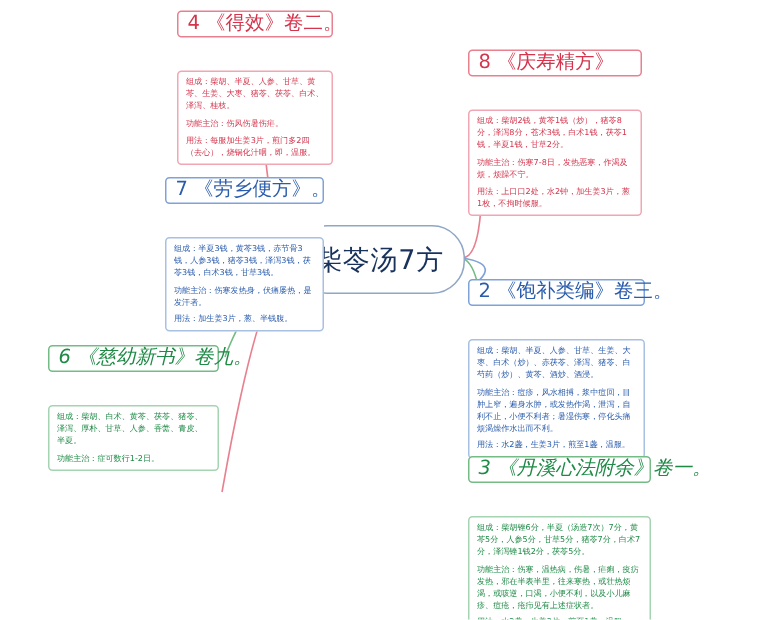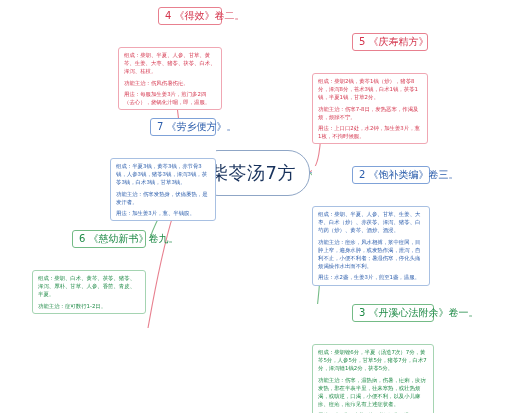--- a/index.html
+++ b/index.html
@@ -16,43 +16,42 @@
   .node{
     position:absolute;
     box-sizing:border-box;
     border-radius:3px;
     background:#ffffff;
   }
   .title{
     border:1px solid #cfd6e4;
     border-radius:3px;
     padding:3px 6px;
-    font-size:10px;
+    font-size:13px;
     line-height:10px;
     white-space:nowrap;
-    margin-left:40px;
   }
   .body{
     border:1px solid #cfd6e4;
     border-radius:3px;
     padding:3px 5px;
     font-size:5.4px;
     line-height:8.2px;
     color:#333;
     background:#fff;
   }
   .body p{margin:0 0 3px 0;}
   .body p:last-child{margin-bottom:0;}
 
   
   .red   .title{border-color:#e8808f;color:#d4354d;}
   .red   .body{border-color:#f0a7b3;color:#d4354d;}
   .blue  .title{border-color:#7fa2d8;color:#2a5cab;}
   .blue  .body{border-color:#a8c0e2;color:#2a5cab;}
-  .green .title{border-color:#74bb86;color:#1e8a46;}
+  .green .title{border-color:#74bb86;color:#1e8a46;font-style:italic;}
   .green .body{border-color:#a5d4b2;color:#1e8a46;}
 
   
   #center{
     position:absolute;
     left:196px;top:150px;width:112px;height:44px;
     border:1.4px solid #8fa6c6;
     border-radius:22px;
     background:#ffffff;
     display:flex;align-items:center;justify-content:center;
@@ -85,38 +84,38 @@
   <div class="node red" style="left:118px;top:7px;width:104px;">
     <div class="title">4 《得效》卷二。</div>
     <div class="body" style="margin-top:22px;">
       <p>组成：柴胡、半夏、人参、甘草、黄芩、生姜、大枣、猪苓、茯苓、白术、泽泻、桂枝。</p>
       <p>功能主治：伤风伤暑伤疟。</p>
       <p>用法：每服加生姜3片，煎门多2四（去心），烧锅化汁咽，即，温服。</p>
     </div>
   </div>
 
   <div class="node red" style="left:312px;top:33px;width:116px;">
-    <div class="title">5 《庆寿精方》</div>
+    <div class="title">8 《庆寿精方》</div>
     <div class="body" style="margin-top:22px;">
       <p>组成：柴胡2钱，黄芩1钱（炒），猪苓8分，泽泻8分，苍术3钱，白术1钱，茯苓1钱，半夏1钱，甘草2分。</p>
       <p>功能主治：伤寒7-8日，发热恶寒，作渴及烦，烦躁不宁。</p>
       <p>用法：上口口2处，水2钟，加生姜3片，葱1枚，不拘时候服。</p>
     </div>
   </div>
 
   <div class="node blue" style="left:110px;top:118px;width:106px;">
     <div class="title">7 《劳乡便方》。</div>
     <div class="body" style="margin-top:22px;">
       <p>组成：半夏3钱，黄芩3钱，赤节骨3钱，人参3钱，猪苓3钱，泽泻3钱，茯苓3钱，白术3钱，甘草3钱。</p>
       <p>功能主治：伤寒发热身，伏痛屡热，是发汗者。</p>
       <p>用法：加生姜3片，葱、半钱腹。</p>
     </div>
   </div>
 
-  <div class="node blue" style="left:312px;top:166px;width:118px;">
+  <div class="node blue" style="left:312px;top:186px;width:118px;">
     <div class="title">2 《饱补类编》卷三。</div>
     <div class="body" style="margin-top:22px;">
       <p>组成：柴胡、半夏、人参、甘草、生姜、大枣、白术（炒）、赤茯苓、泽泻、猪苓、白芍药（炒）、黄芩、酒炒、酒浸。</p>
       <p>功能主治：痘疹，风水相搏，浆中痘回，目肿上窄，遍身水肿，或发热作渴，泄泻，自利不止，小便不利者；暑湿伤寒，停化头痛烦渴燥作水出而不利。</p>
       <p>用法：水2盏，生姜3片，煎至1盏，温服。</p>
     </div>
   </div>
 
   <div class="node green" style="left:32px;top:230px;width:114px;">
     <div class="title">6 《慈幼新书》卷九。</div>

